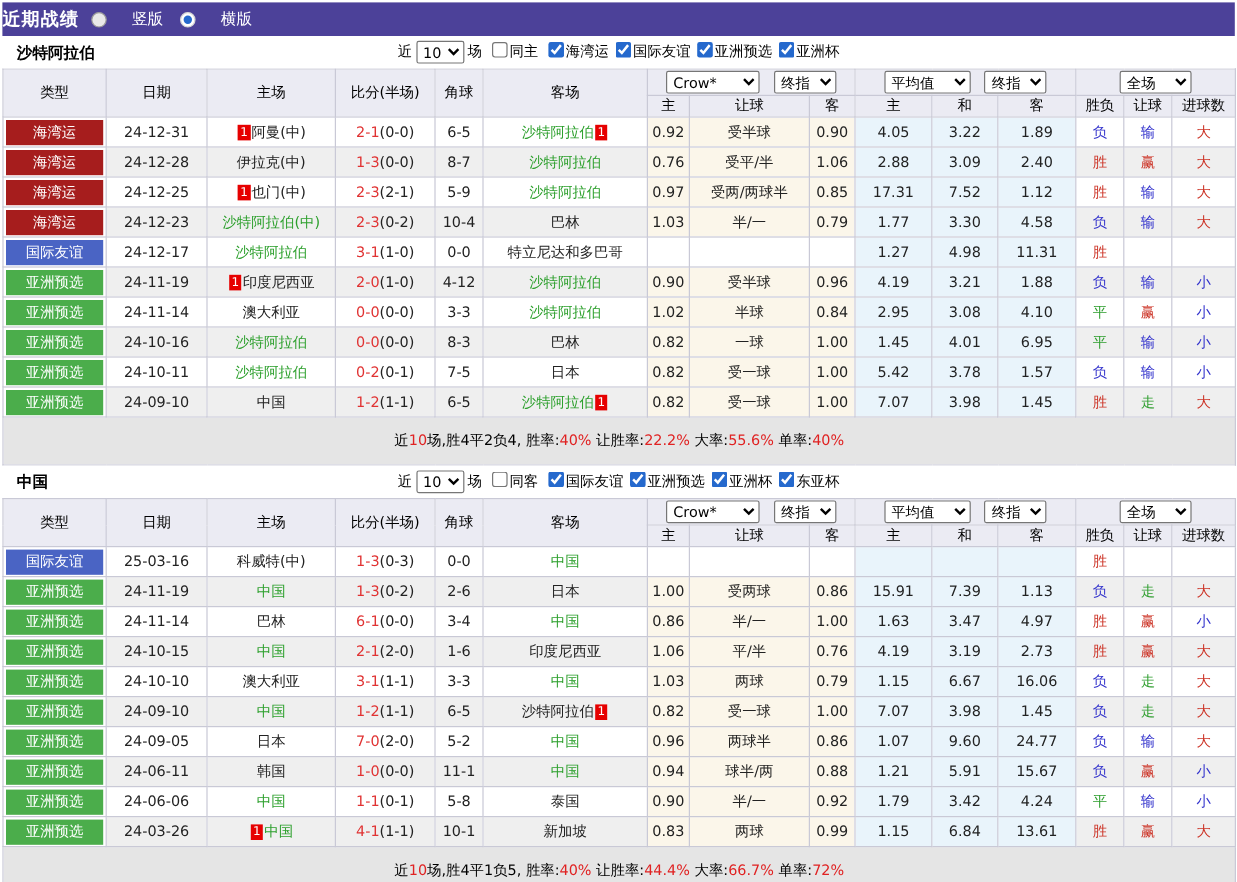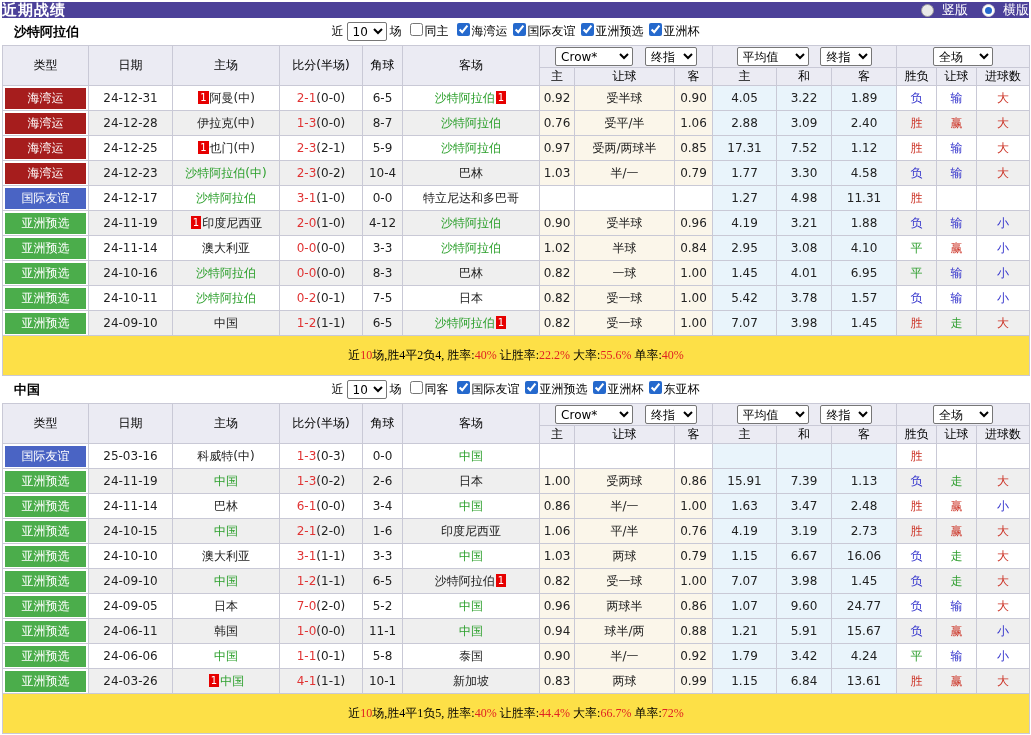--- a/index.html
+++ b/index.html
@@ -1,24 +1,24 @@
 <!DOCTYPE html>
 <html><head>
 <meta charset="utf-8">
 <style>
   * { box-sizing: border-box; }
   html,body { margin:0; padding:0; background:#fff; }
   body { font-family:"DejaVu Sans","Liberation Sans",sans-serif; font-size:12px; color:#222; width:1031px; }
   .page { width:1027px; margin:0 auto; padding-top:2px; }
 
   
-  .topbar { background:#4c4199; height:16px; display:flex; align-items:center; justify-content:space-between; gap:10px; color:#fff; }
+  .topbar { background:#4c4199; height:28px; display:flex; align-items:center; justify-content:flex-start; gap:10px; color:#fff; }
   .topbar .title { font-weight:bold; font-size:15px; letter-spacing:1px; }
   .radio-group { display:flex; align-items:center; gap:14px; }
-  .radio-opt { display:flex; align-items:center; gap:8px; cursor:pointer; font-size:13px; }
+  .radio-opt { display:flex; align-items:center; gap:21px; cursor:pointer; font-size:13px; }
   .radio { width:13px; height:13px; border-radius:50%; background:#e9e9e9; border:1px solid #9a9a9a; display:inline-flex; align-items:center; justify-content:center; }
   .radio.sel { background:#fff; border-color:#d5d5d5; }
   .radio.sel::after { content:""; width:7px; height:7px; border-radius:50%; background:#2569cd; }
 
   
   .filter-row { position:relative; height:27px; display:flex; align-items:center; background:#fff; }
   .team-name { position:absolute; left:12px; font-weight:bold; font-size:13px; color:#000; }
   .filter-controls { margin:0 auto; display:flex; align-items:center; gap:3px; font-size:12px; color:#000; }
   .filter-controls label { display:flex; align-items:flex-start; cursor:pointer; }
   input[type="checkbox"] { width:13px; height:13px; margin:0 2px 0 5px; accent-color:#2569cd; }
@@ -39,21 +39,21 @@
   .badge-type { display:block; height:21px; line-height:21px; color:#fff; font-size:12px; }
   .badge-type.gulf { background:#a61d1d; }
   .badge-type.friendly { background:#4a64c4; }
   .badge-type.asian { background:#4bad4b; }
   .nb { display:inline-block; background:#e60000; color:#fff; font-size:10px; line-height:13px; padding:0 2px; margin:0 1px; vertical-align:1px; }
   .tg { color:#2da02d; }
   .sr { color:#e03333; }
   .c-r { color:#cc3326; }
   .c-b { color:#3232cc; }
   .c-g { color:#2e9e2e; }
-  tfoot td.summary { height:40px; background:#fde047; font-size:12px; color:#000;font-family:Liberation Serif, serif; }
+  tfoot td.summary { height:40px; background:#e5e5e5; font-size:12px; color:#000; }
   tfoot td.summary .red { color:#e02222; }
   .bottom-strip { height:2px; background:#cfcfcf; margin-top:1px; }
 </style>
 </head>
 <body>
 
 <div class="page">
 
   <div class="topbar">
     <span class="title">近期战绩</span>
@@ -476,21 +476,21 @@
           <td class="plain">24-11-14</td>
           <td class="plain"><span><span>巴林</span></span></td>
           <td class="plain"><span><span class="sr">6-1</span>(0-0)</span></td>
           <td class="plain">3-4</td>
           <td class="plain"><span><span class="tg">中国</span></span></td>
           <td class="odds filled">0.86</td>
           <td class="odds filled">半/一</td>
           <td class="odds filled">1.00</td>
           <td class="avg">1.63</td>
           <td class="avg">3.47</td>
-          <td class="avg">2.48</td>
+          <td class="avg">4.97</td>
           <td class="plain c-r">胜</td>
           <td class="plain c-r">赢</td>
           <td class="plain c-b">小</td>
         </tr>
         <tr>
           <td class="type-cell">
             <span class="badge-type asian">亚洲预选</span>
           </td>
           <td class="plain">24-10-15</td>
           <td class="plain"><span><span class="tg">中国</span></span></td>

